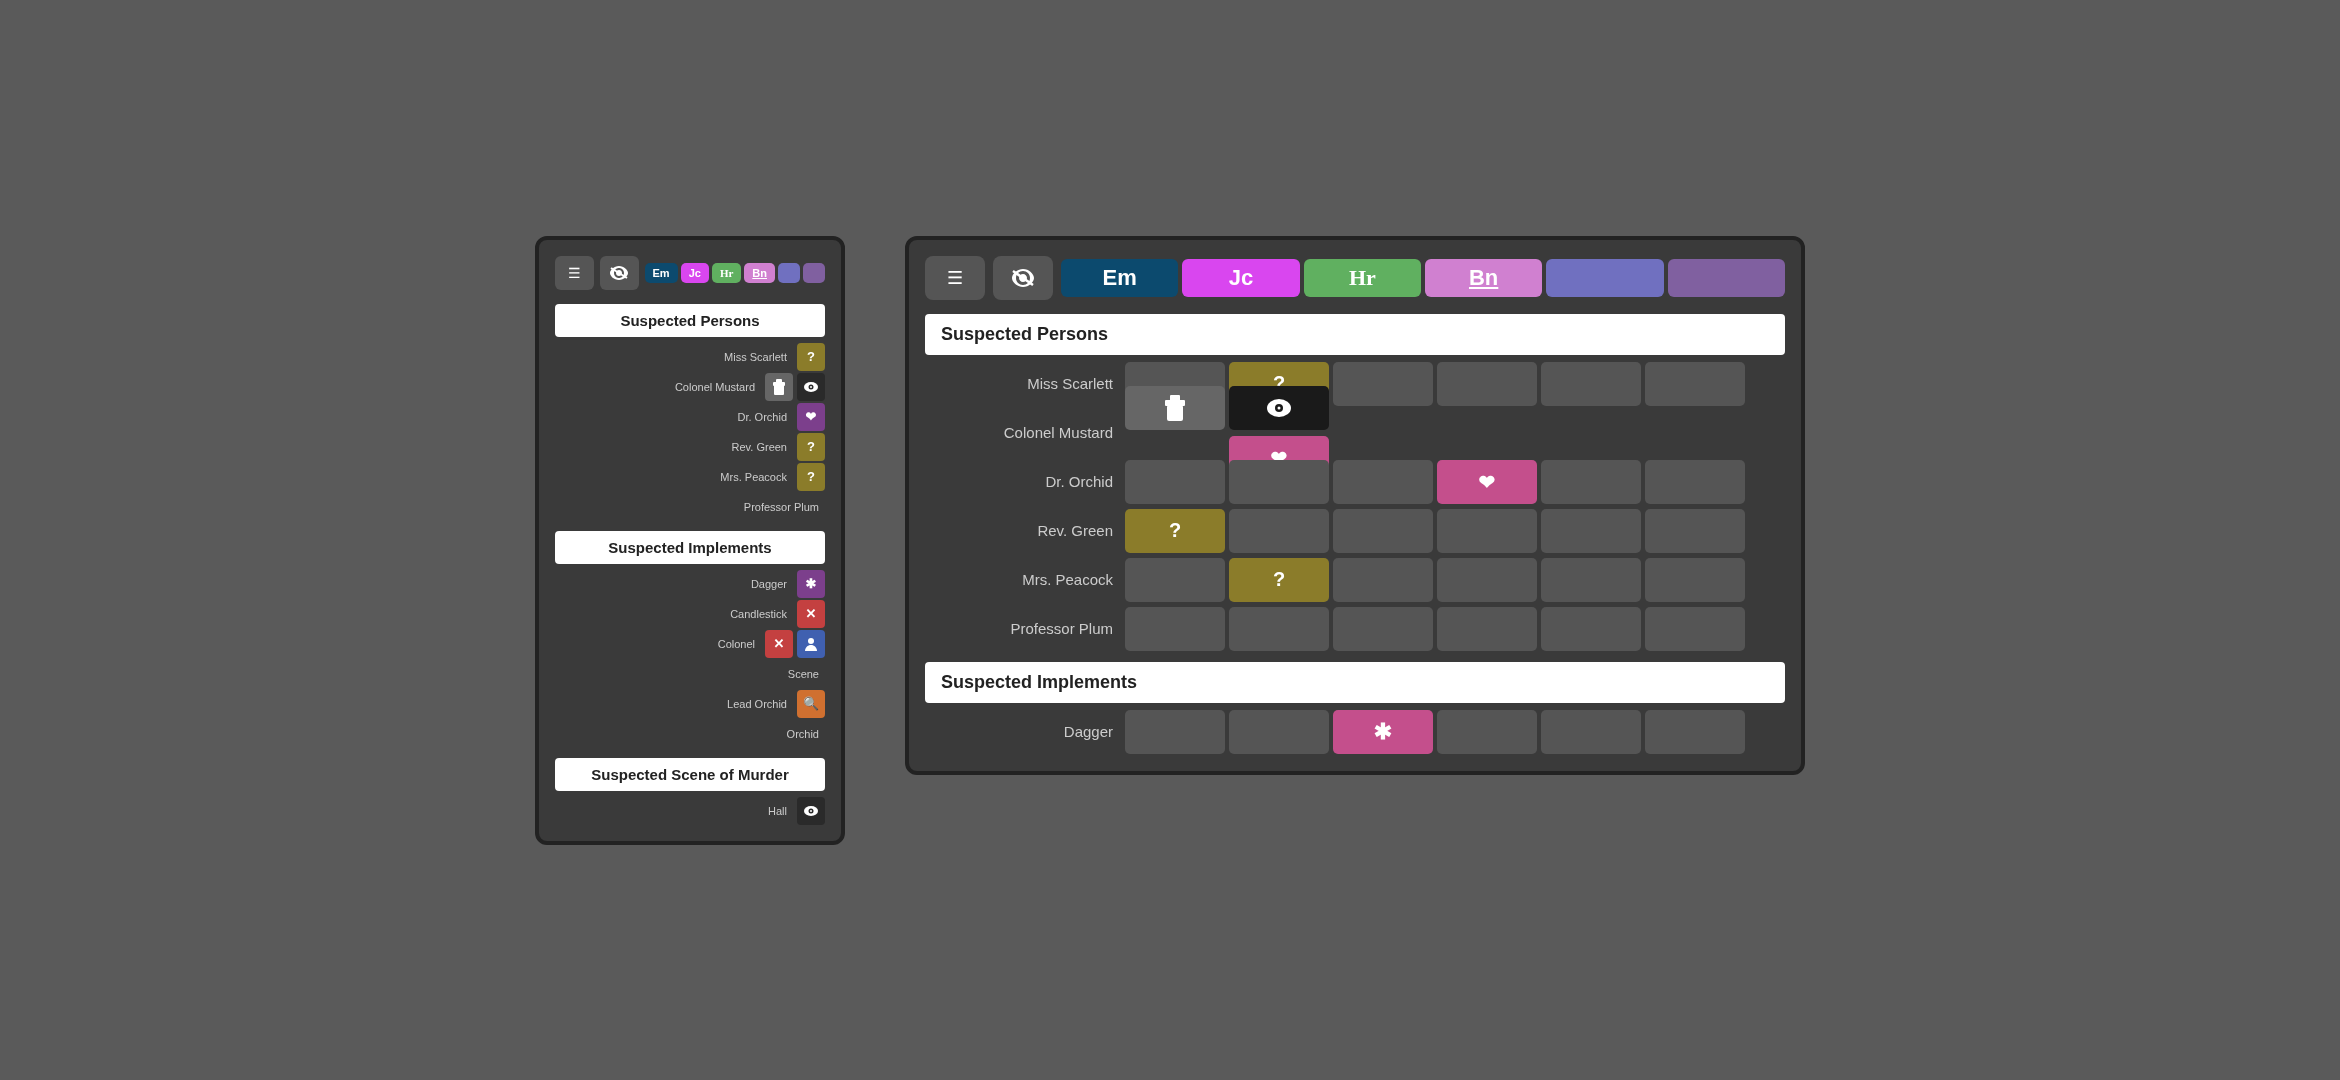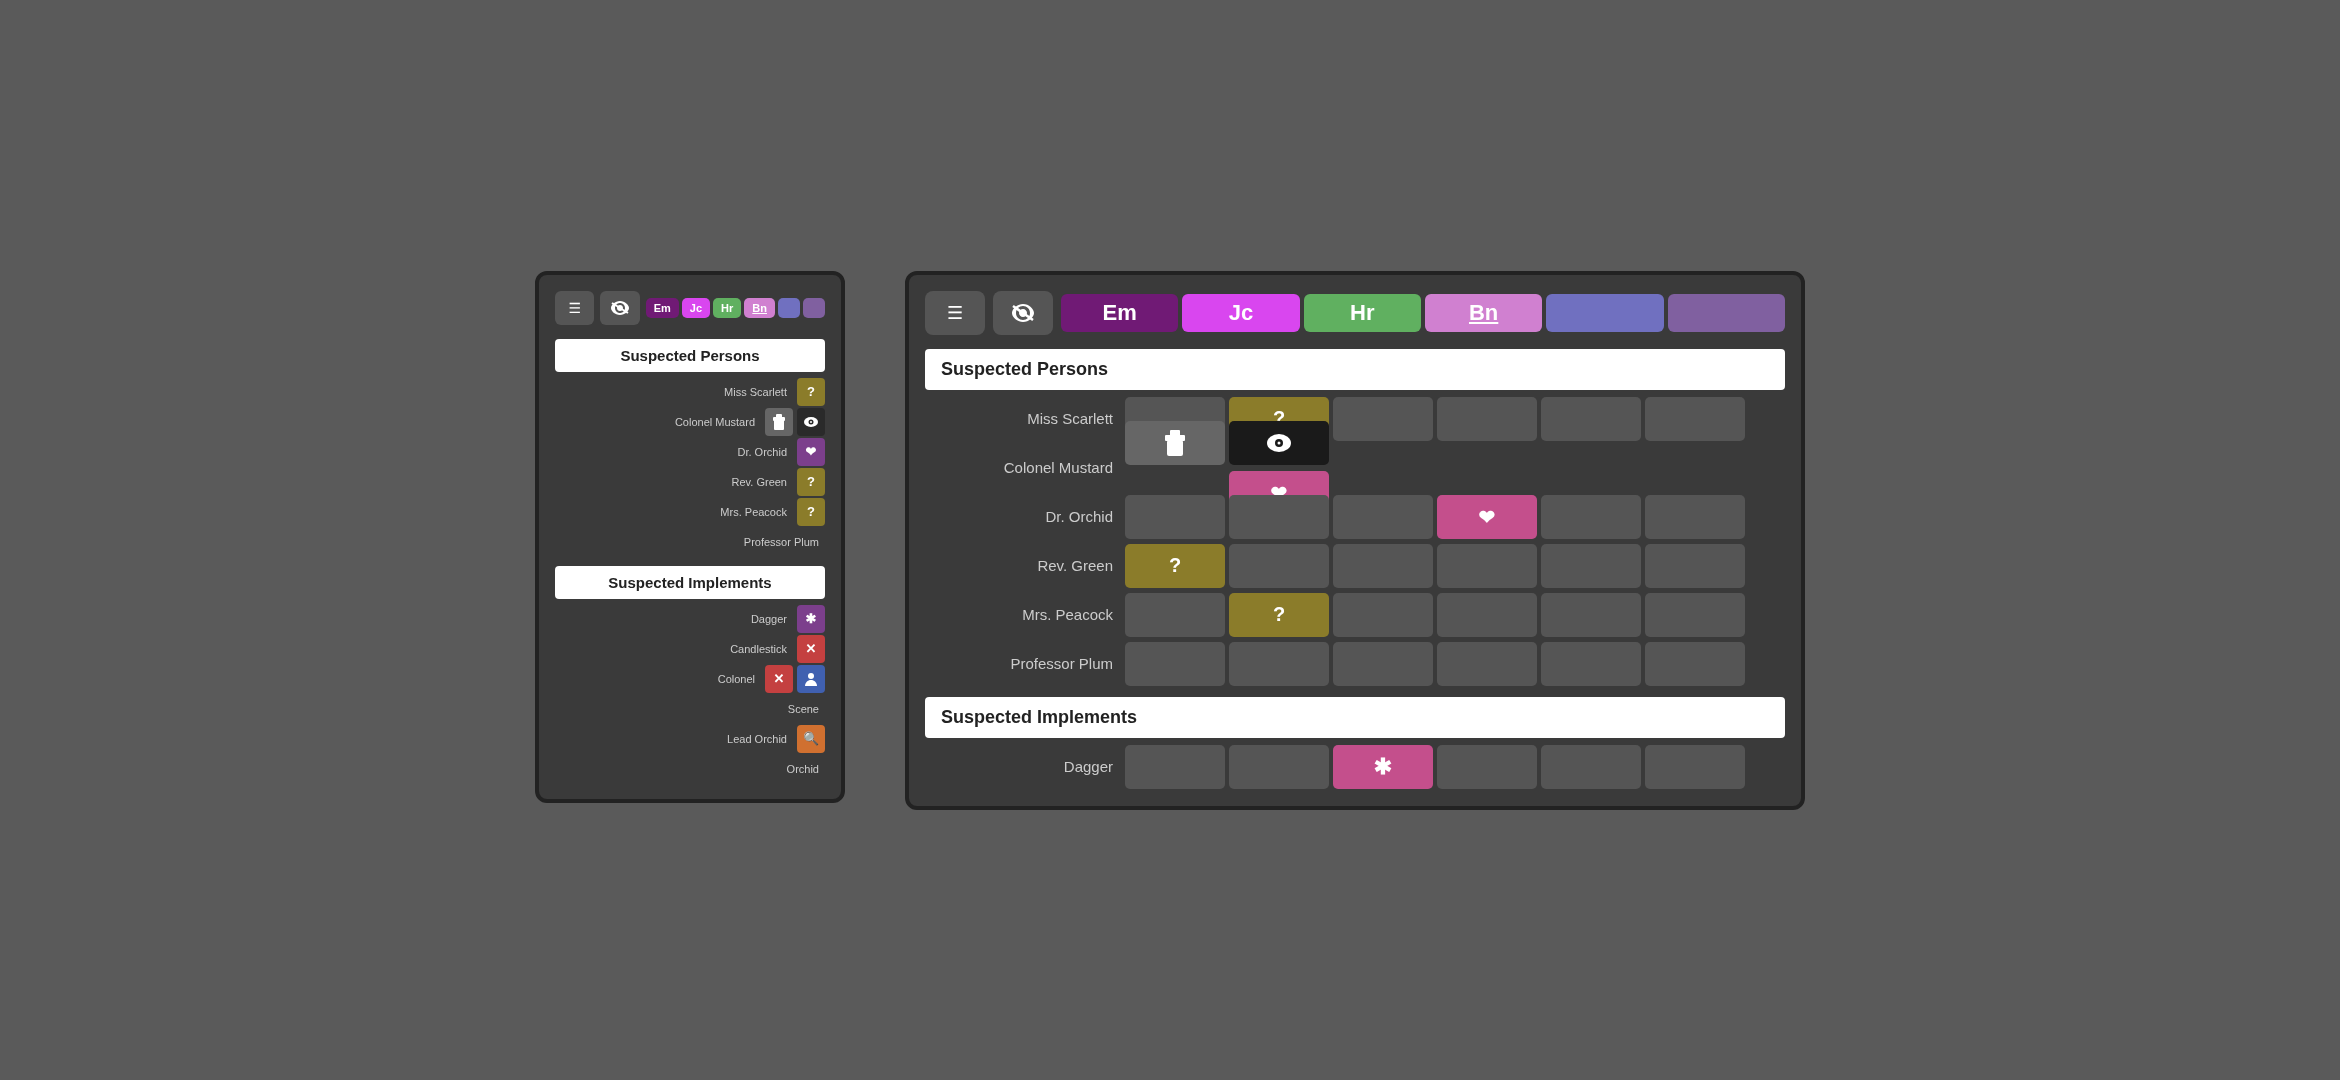--- a/index.html
+++ b/index.html
@@ -232,23 +232,23 @@
       background: #555;
     }
 
     .large-section {
       display: flex;
       flex-direction: column;
       gap: 6px;
     }
 
     
-    .tab-em { background: #701a75; }
+    .tab-em { background: #0c4a6e; }
     .tab-jc { background: #d946ef; }
-    .tab-hr { background: #60b060; }
+    .tab-hr { background: #60b060; font-family: Liberation Serif, serif; }
     .tab-bn { background: #d080d0; text-decoration: underline; }
     .tab-5  { background: #7070c0; }
     .tab-6  { background: #8060a0; }
   </style>
 </head>
 <body>
 
 <div class="panels-container">
 
   <div class="small-panel">
@@ -354,20 +354,35 @@
           <div class="small-cell cell-orange">🔍</div>
         </div>
 
         <div class="small-row">
           <span class="row-label">Orchid</span>
         </div>
 
       </div>
     </div>
 
+    <div class="small-section">
+      <div class="section-header">Suspected Scene of Murder</div>
+      <div class="small-rows">
+        <div class="small-row">
+          <span class="row-label">Hall</span>
+          <div class="small-cell cell-dark">
+            <svg width="16" height="12" viewBox="0 0 16 12" fill="white">
+                <ellipse cx="8" cy="6" rx="7" ry="5"></ellipse>
+                <circle cx="8" cy="6" r="2.5" fill="#2a2a2a"></circle>
+                <circle cx="8" cy="6" r="1" fill="white"></circle>
+              </svg>
+          </div>
+        </div>
+      </div>
+    </div>
 
   </div>
 
   <div class="large-panel">
 
     <div class="toolbar">
       <button class="btn-icon">☰</button>
       <button class="btn-icon">
         <svg width="26" height="18" viewBox="0 0 26 18" fill="white">
           <path d="M13 0C7 0 2 5 2 9s5 9 11 9 11-5 11-9S19 0 13 0zm0 16c-3.9 0-7-3.1-7-7s3.1-7 7-7 7 3.1 7 7-3.1 7-7 7zm0-11c-2.2 0-4 1.8-4 4s1.8 4 4 4 4-1.8 4-4-1.8-4-4-4z"></path>

